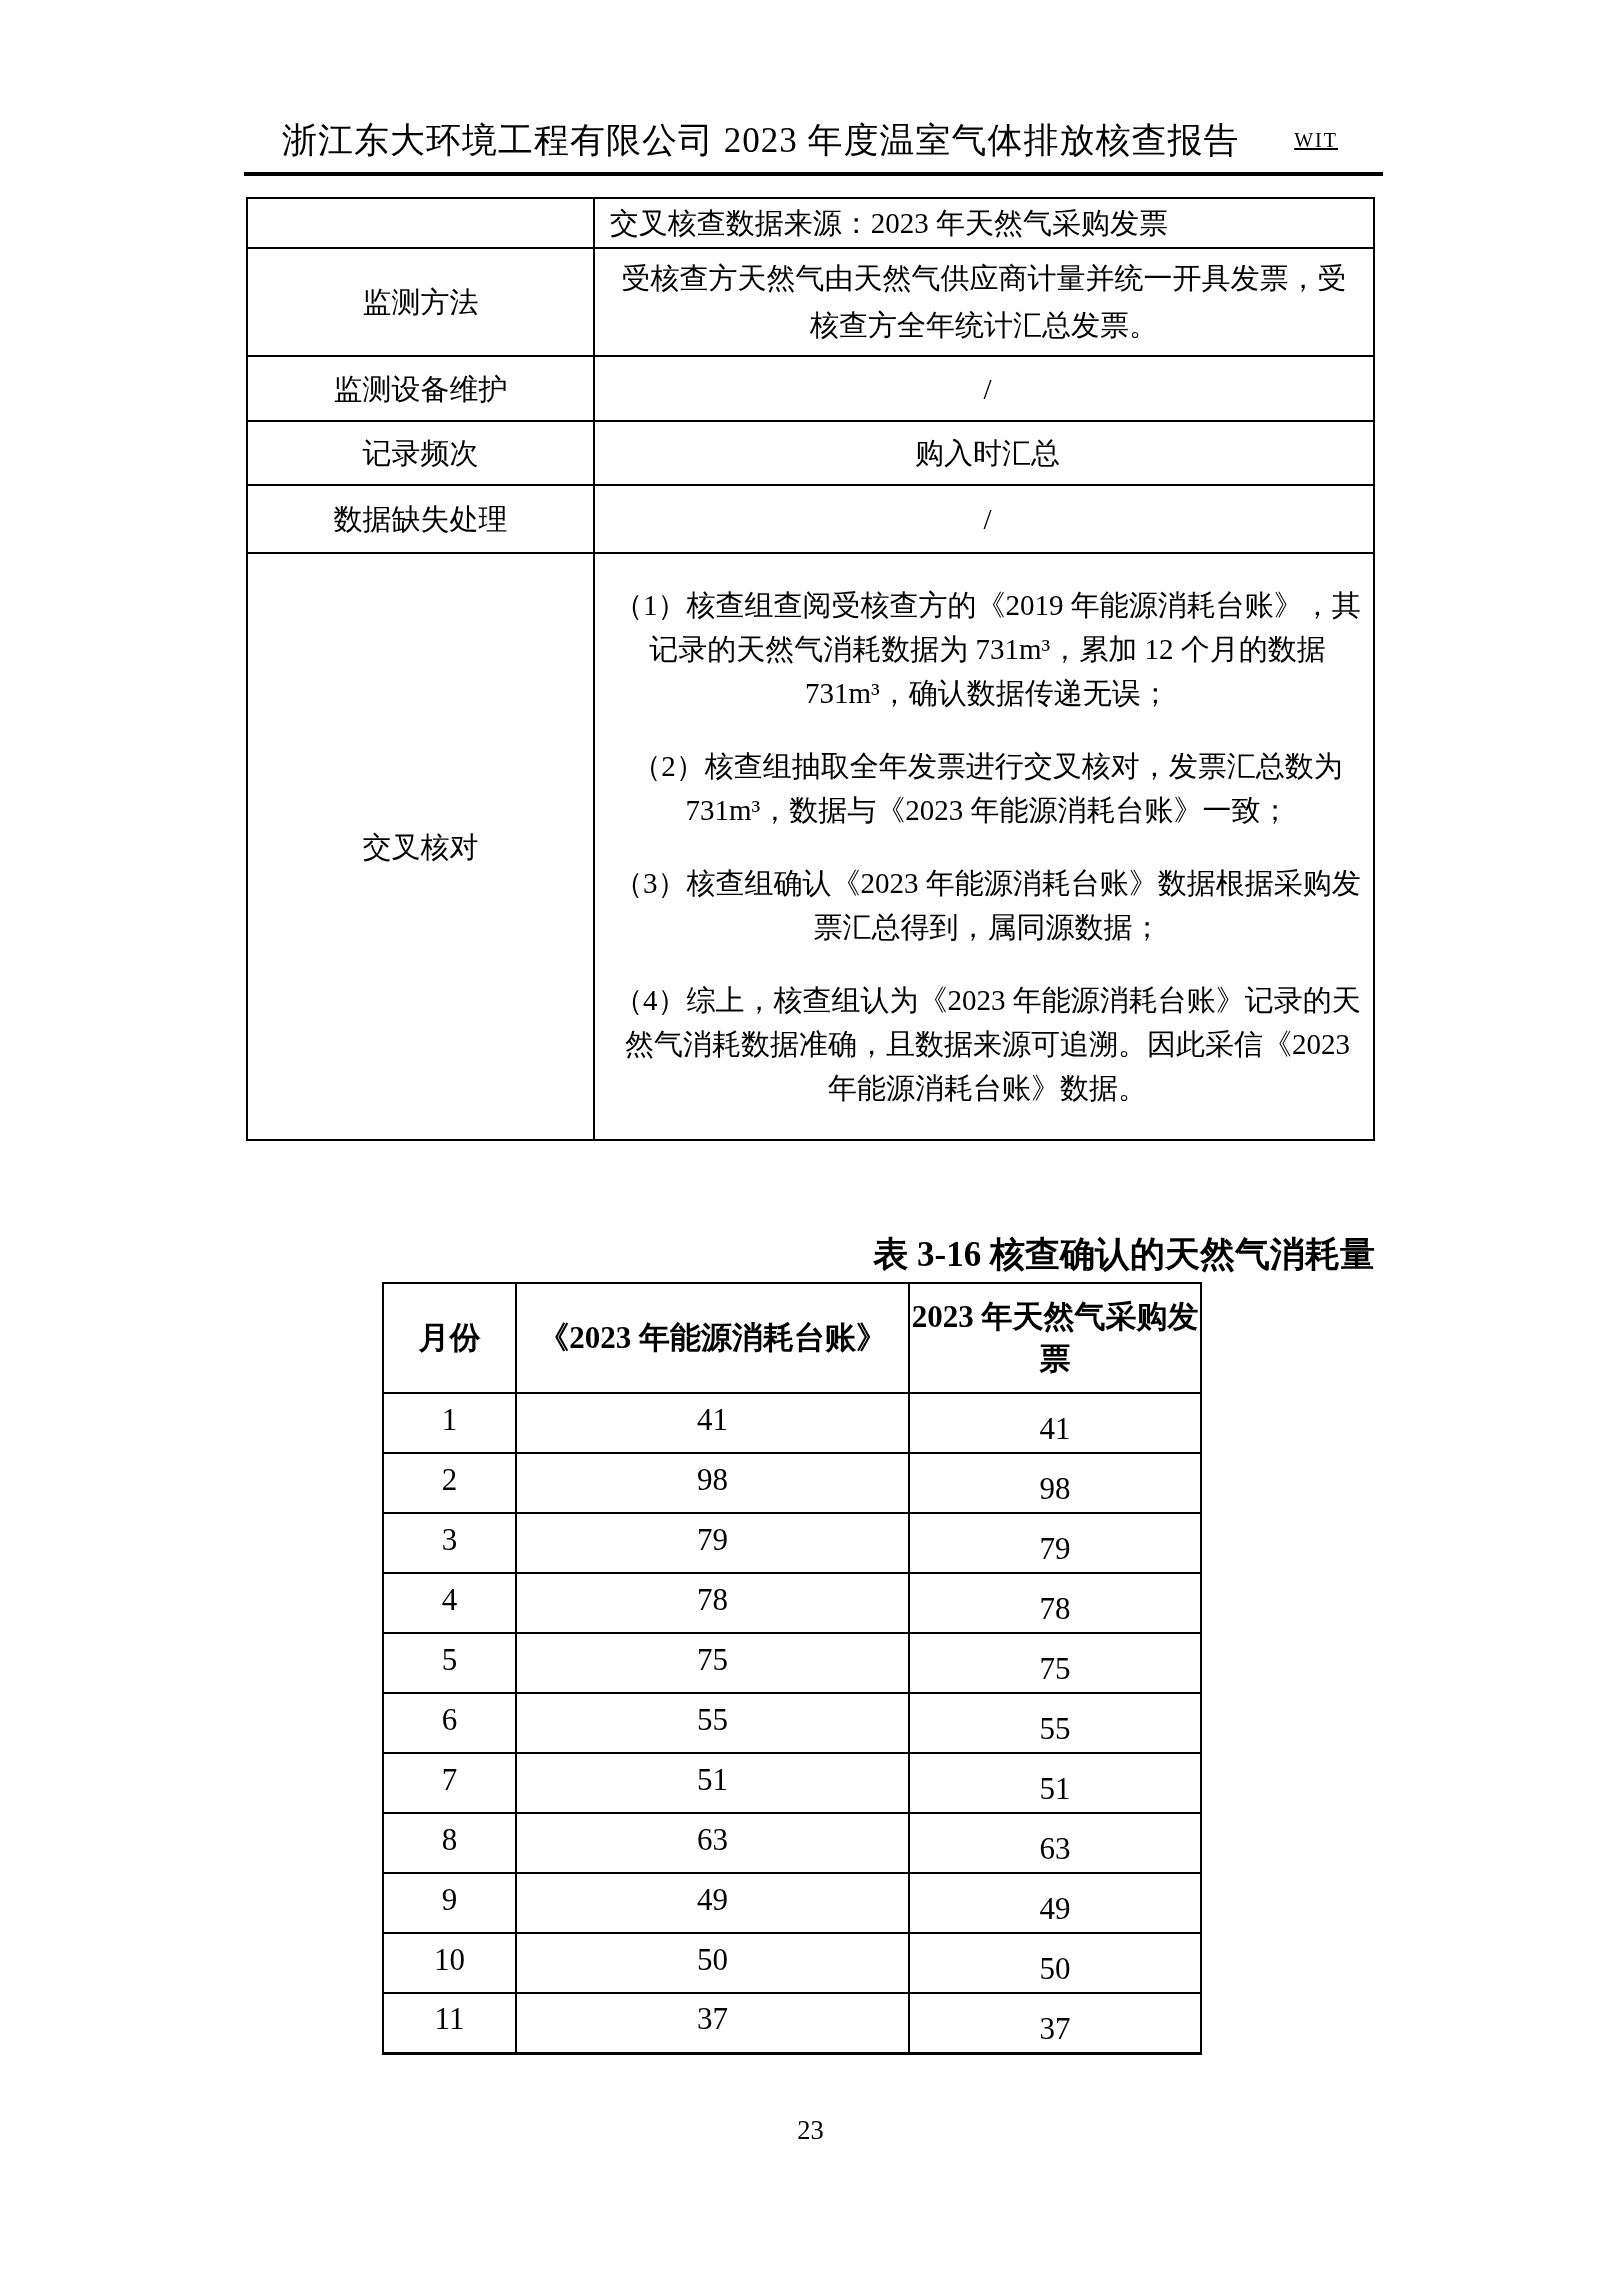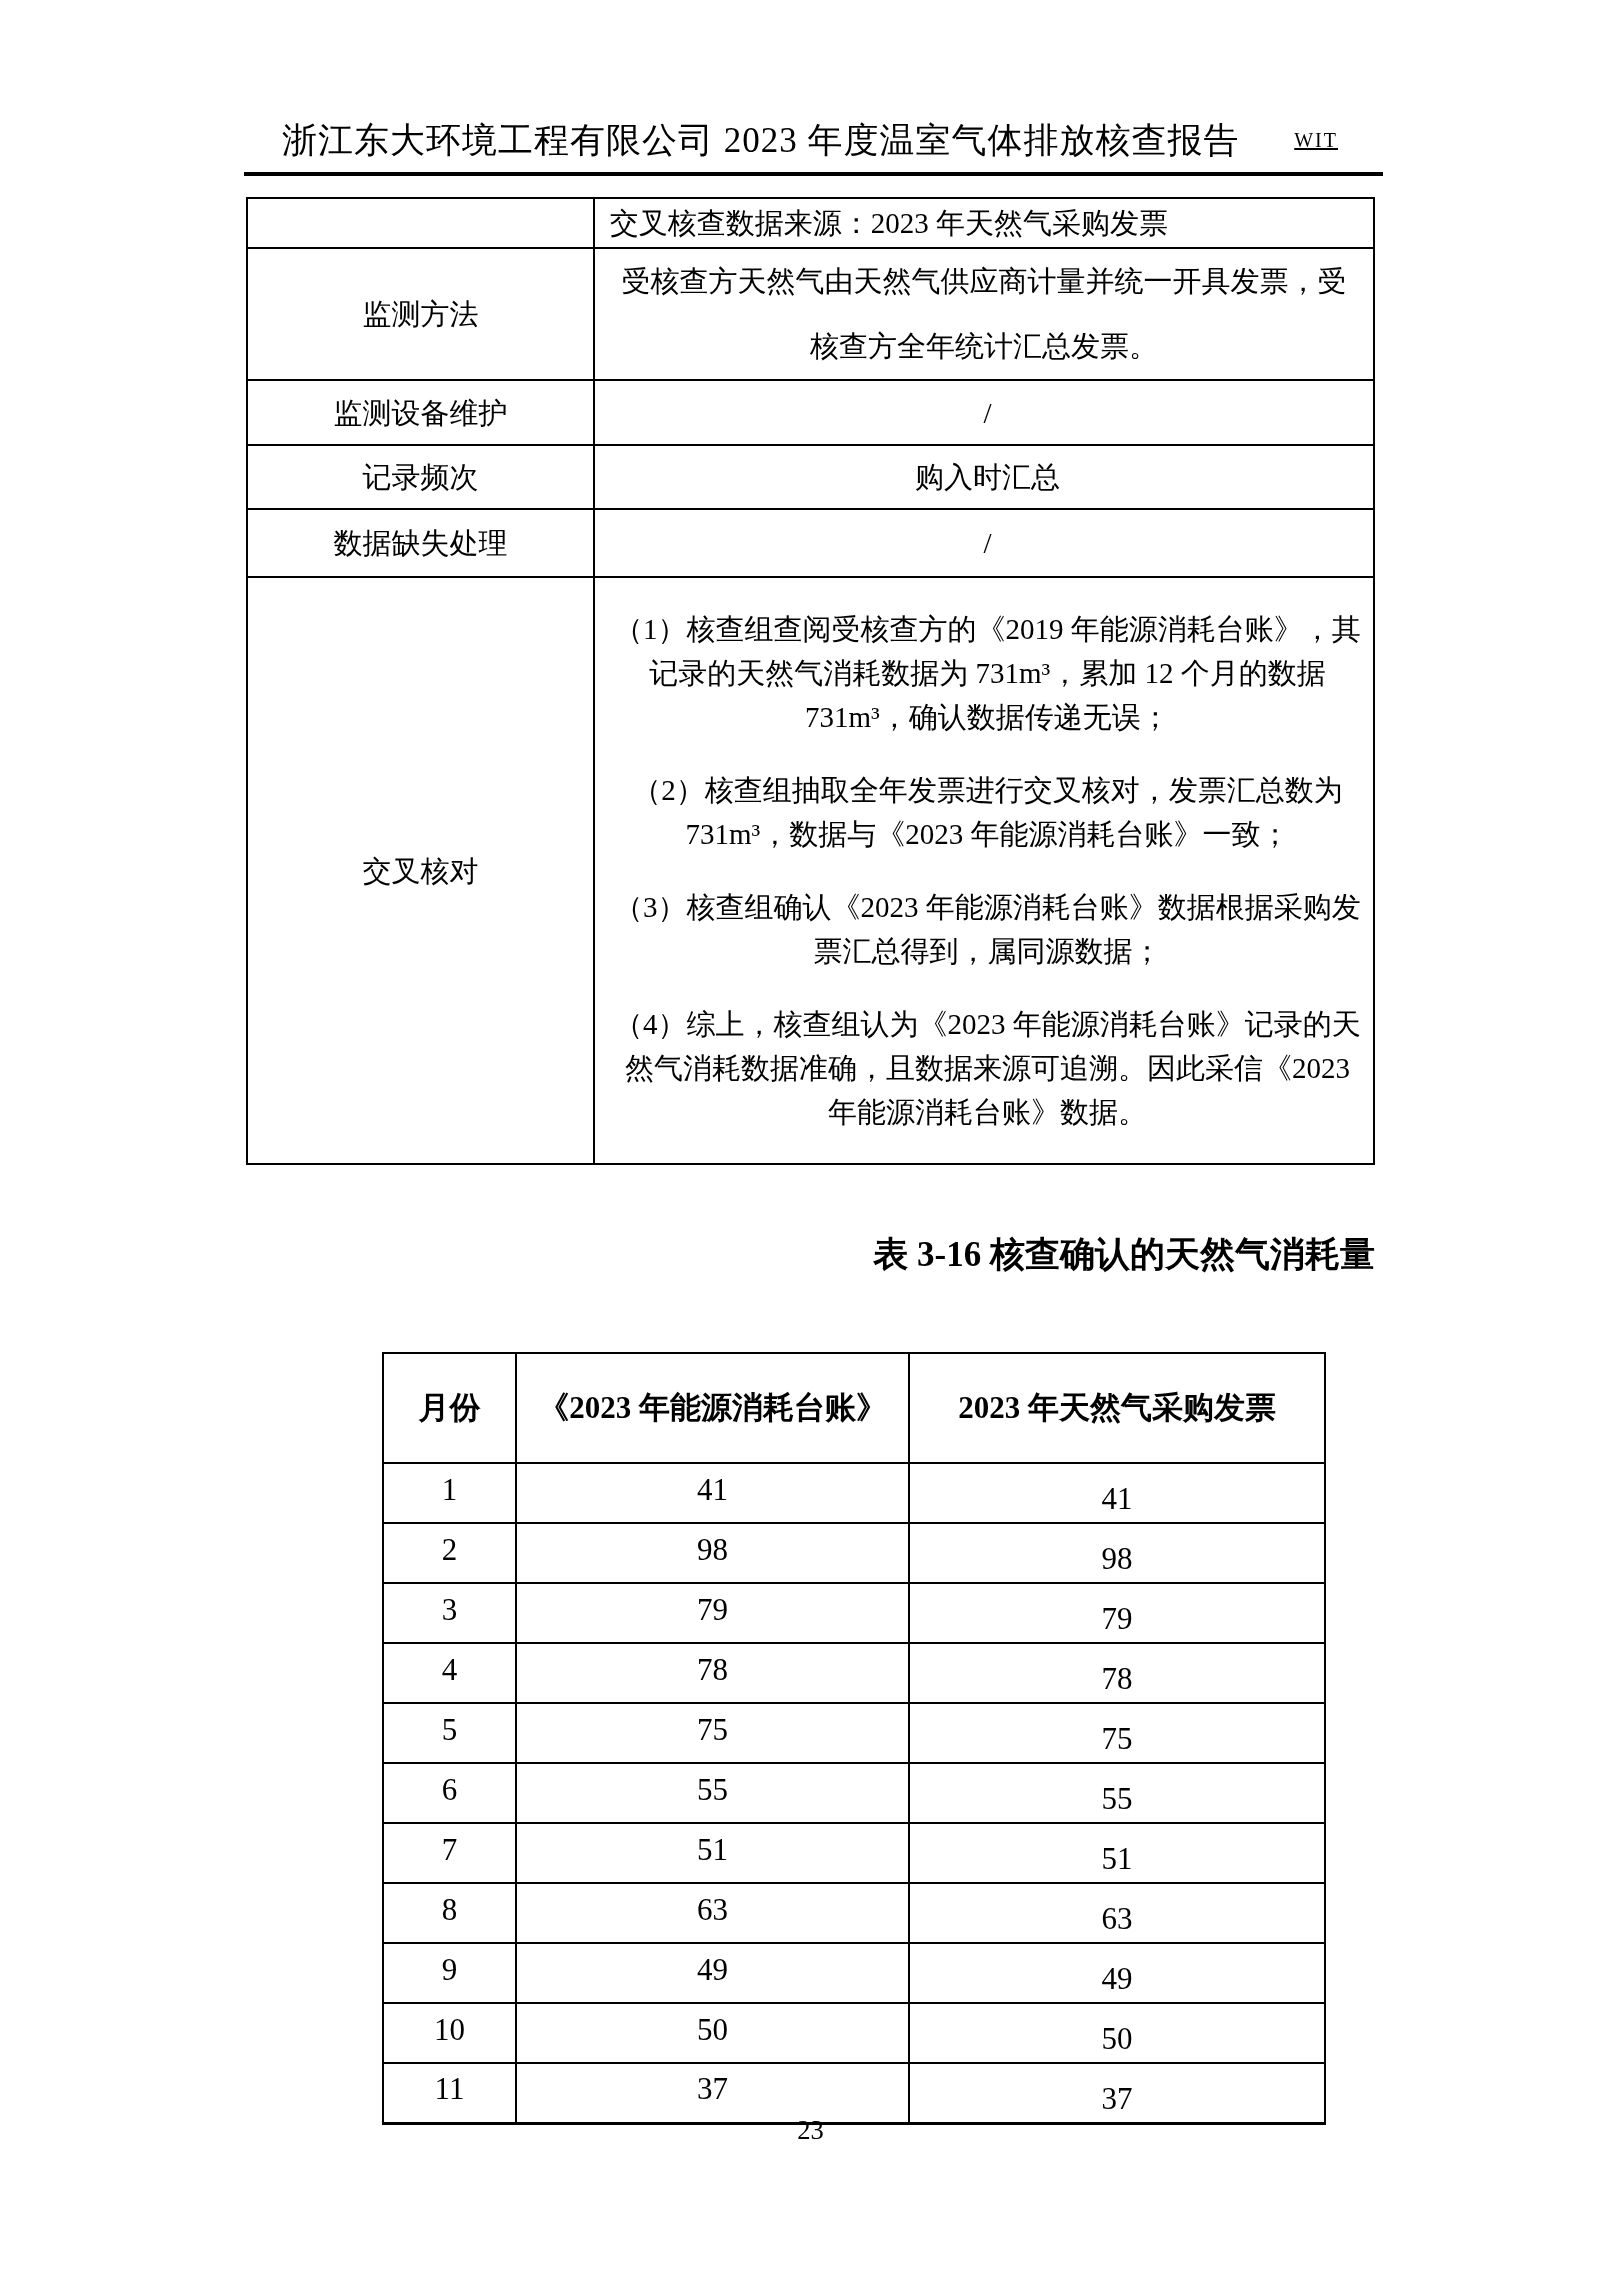--- a/index.html
+++ b/index.html
@@ -35,34 +35,34 @@
   .t1 tr:nth-child(2){height:108px;}
   .t1 tr:nth-child(3){height:65px;}
   .t1 tr:nth-child(4){height:64px;}
   .t1 tr:nth-child(5){height:68px;}
   .t1 tr:nth-child(6){height:65px;}
   .t1 tr:nth-child(7){height:461px;}
   .t1 tr:nth-child(8){height:102px;}
   .t1 tr:nth-child(1) td.value,
   .t1 tr:nth-child(7) td.value,
   .t1 tr:nth-child(8) td.value{text-align:left;}
-  .t1 tr:nth-child(2) td.value{line-height:65px;padding:0 19.6px;margin-left:44px;}
+  .t1 tr:nth-child(2) td.value{line-height:47px;padding:0 19.6px;margin-left:44px;}
   .t1 tr:nth-child(7) td.value{vertical-align:top;padding:9.8px 7.8px 3.9px 14.7px;}
   .t1 tr:nth-child(7) td.value p{margin:0;}
   .t1 tr:nth-child(7) td.value p:nth-child(1),
   .t1 tr:nth-child(7) td.value p:nth-child(2){margin-bottom:13.7px;}
   .t1 tr:nth-child(8) td.value{line-height:45px;}
   
   .t2-title{
     position:absolute;left:246px;top:1233px;width:1129px;height:43px;
     text-align:right;font-weight:bold;font-size:35px;line-height:43px;
   }
   
   .t2{
-    position:absolute;left:382px;top:1352px;width:944px;
+    position:absolute;left:382px;top:1282px;width:820px;
     border:2.9px solid #000;border-bottom-width:3.9px;
   }
   .t2 th,.t2 td{
     border:2.9px solid #000;box-sizing:border-box;text-align:center;
     vertical-align:middle;overflow:hidden;
   }
   .t2 thead tr{height:110px;}
   .t2 tbody tr{height:60px;}
   .t2 th{font-size:31px;font-weight:bold;}
   .t2 td{font-size:31px;}

